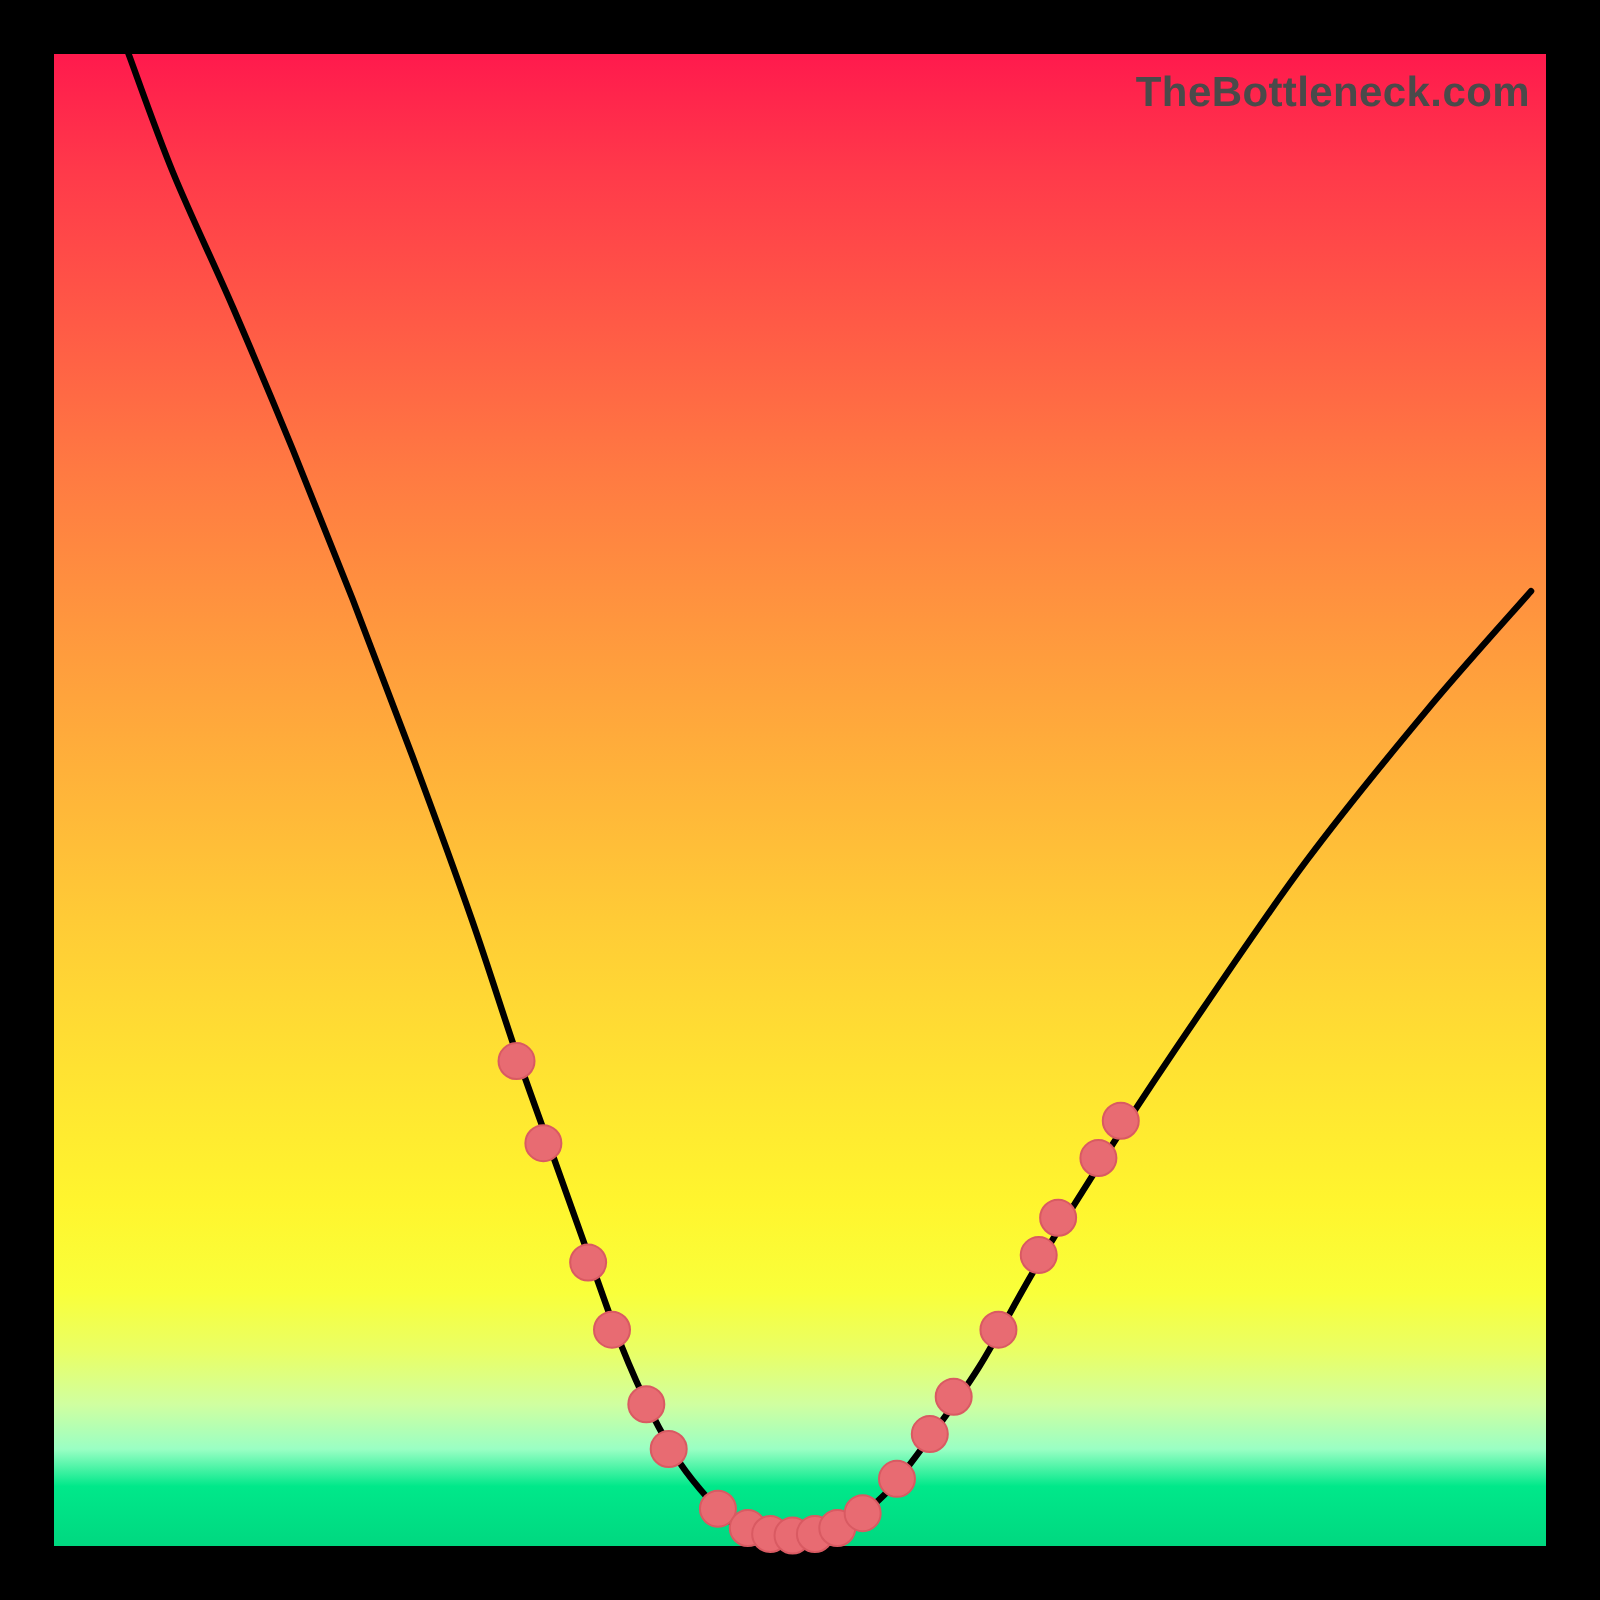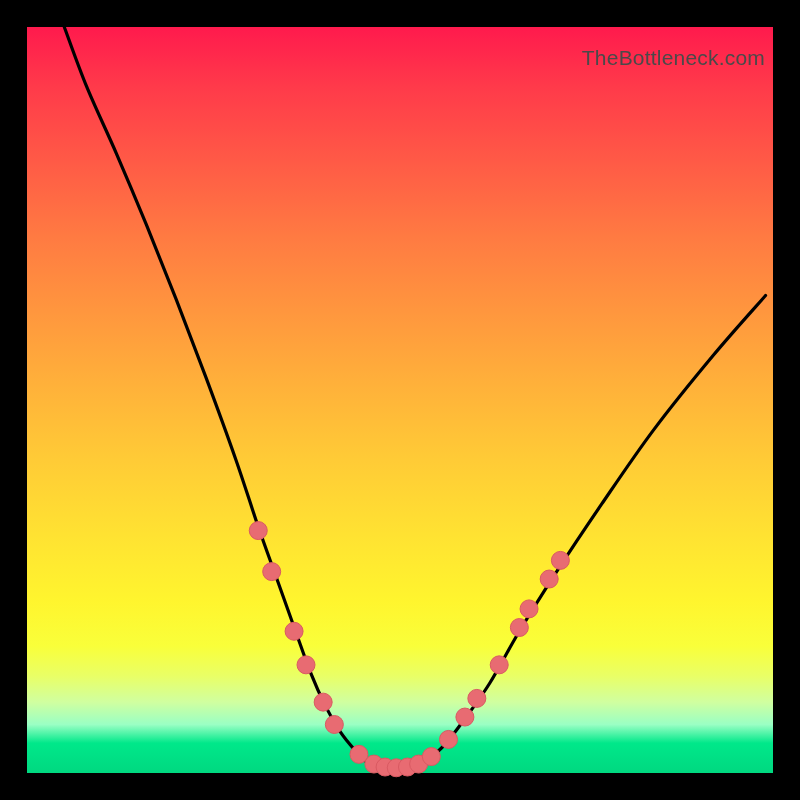--- a/index.html
+++ b/index.html
@@ -37,25 +37,25 @@
       #fff52e 77%,
       #f9ff3a 83%,
       #e9ff66 87%,
       #d0ffa0 90.5%,
       #9affc4 93.5%,
       #00e88a 96%,
       #00d880 100%);
   }
   .watermark {
     position: absolute;
-    top: 19px;
+    top: 8px;
     right: 8px;
     color: #4a4a4a;
     font-size: 21px;
-    font-weight: 400;
+    font-weight: 700;
     letter-spacing: 0.2px;
     user-select: none;
   }
   svg.curve {
     position: absolute;
     left: 0;
     top: 0;
     width: 746px;
     height: 746px;
     overflow: visible;

